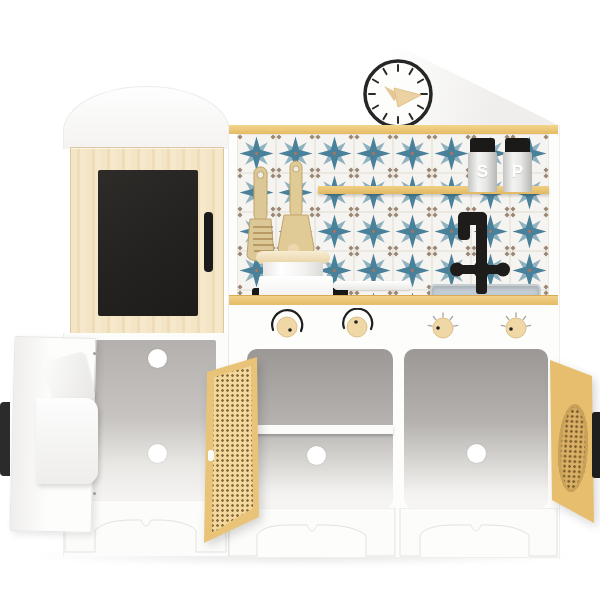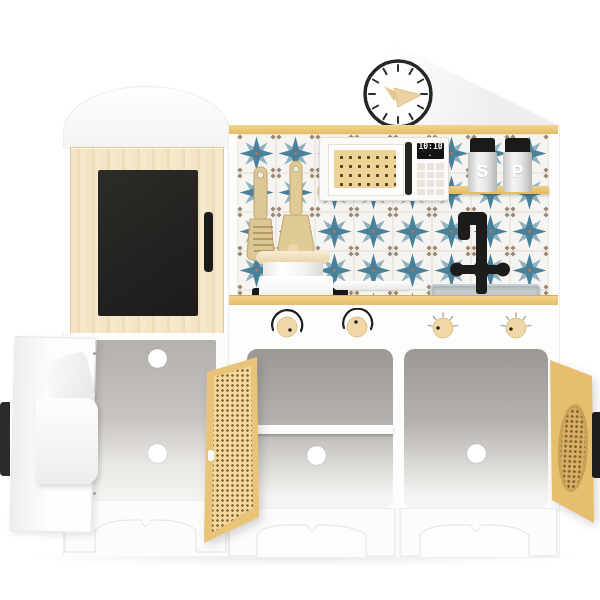--- a/index.html
+++ b/index.html
@@ -210,44 +210,20 @@
         <rect x="34.2" y="1.2" width="3.6" height="3.6" transform="rotate(45 36 3)" fill="#9a8672"></rect>
         <rect x="1.2" y="34.2" width="3.6" height="3.6" transform="rotate(45 3 36)" fill="#9a8672"></rect>
         <rect x="34.2" y="34.2" width="3.6" height="3.6" transform="rotate(45 36 36)" fill="#9a8672"></rect>
       </pattern>
     </defs>
     <rect width="312" height="162" fill="url(#tp)"></rect>
   </svg>
 
   <div class="abs wall-shelf"></div>
 
-  <div class="abs mw">
-    <div class="abs mw-door">
-      <div class="abs mw-mesh"></div>
-    </div>
-    <div class="abs mw-handle"></div>
-    <div class="abs mw-display">
-      <span>10:10</span>
-      <small>▬</small>
-    </div>
-    <div class="abs mw-keypad">
-      <div></div>
-        <div></div>
-        <div></div>
-      <div></div>
-        <div></div>
-        <div></div>
-      <div></div>
-        <div></div>
-        <div></div>
-      <div></div>
-        <div></div>
-        <div></div>
-    </div>
-  </div>
 
   <div class="abs shaker shaker-s">
     <div class="abs shaker-cap"></div>
     <div class="abs shaker-body">
       <span class="shaker-label">S</span>
     </div>
   </div>
   <div class="abs shaker shaker-p">
     <div class="abs shaker-cap"></div>
     <div class="abs shaker-body">

